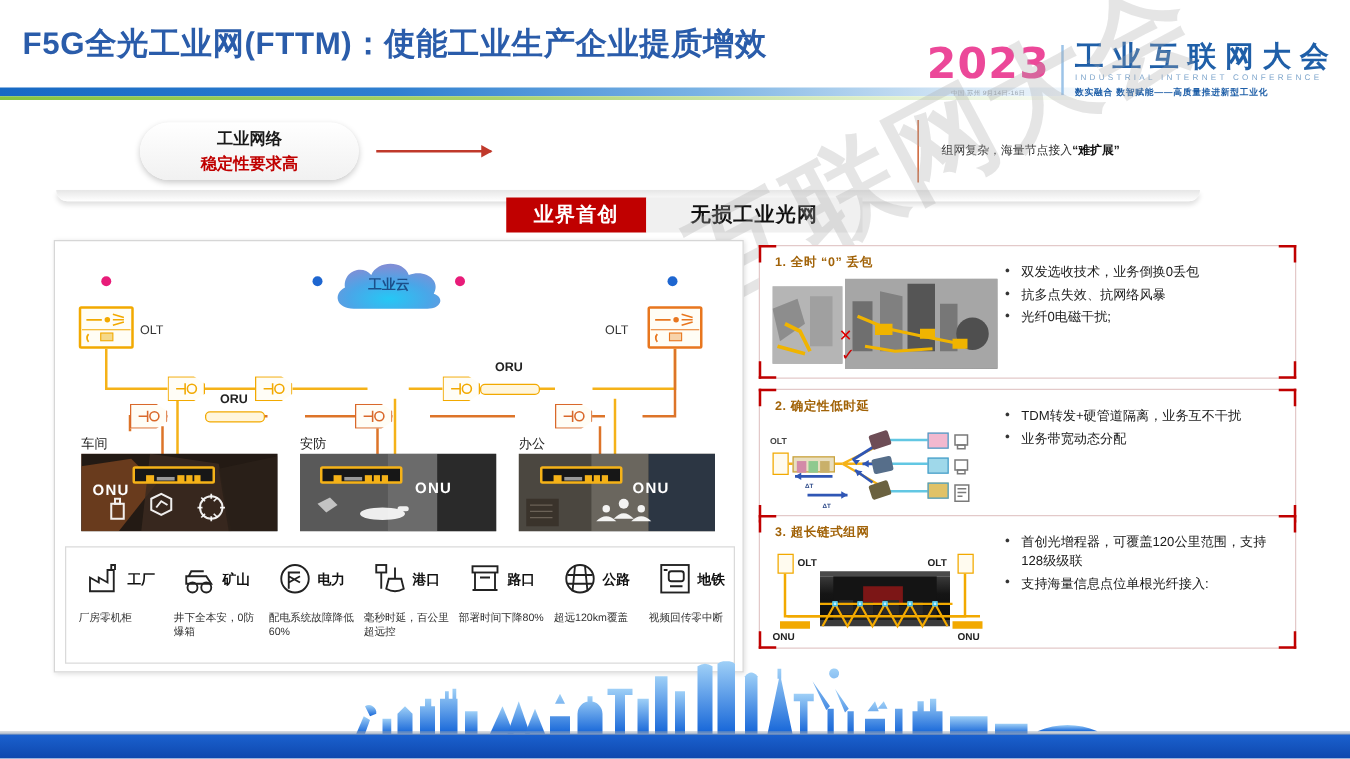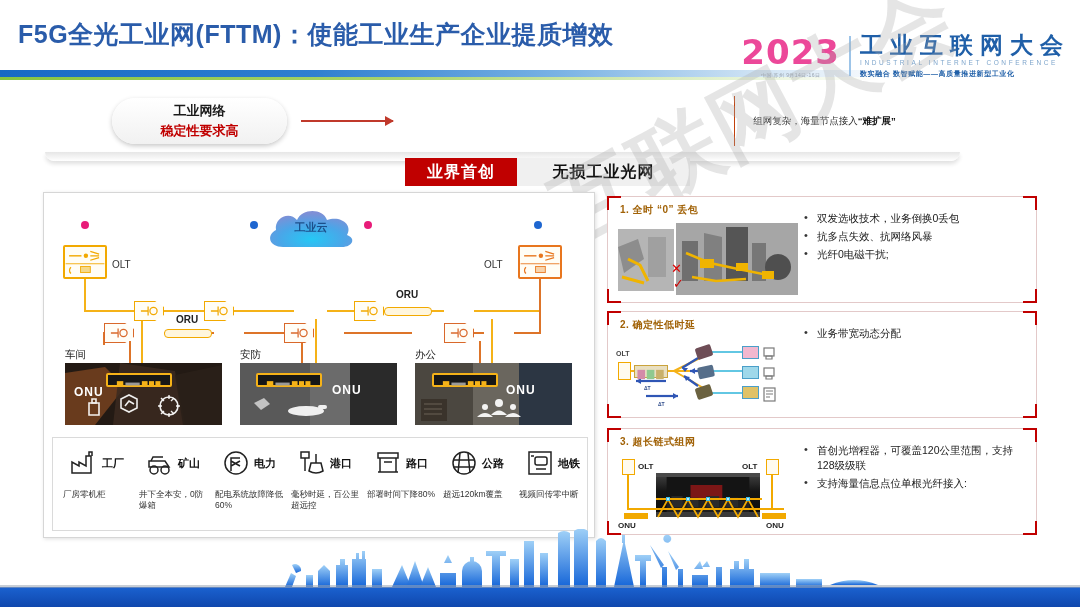--- a/index.html
+++ b/index.html
@@ -145,21 +145,21 @@
     padding-left:4px;
   }
 
   
   .feature {
     position:absolute; left:607px; width:430px; height:107px;
     border:1px solid #e3c9c9; background:#fff;
   }
   #feat0 { top:196px; }
   #feat1 { top:311px; }
-  #feat2 { top:428px; }
+  #feat2 { top:412px; }
   .corner { position:absolute; width:14px; height:14px; border:2px solid #c00000; }
   .c-tl { left:-1px; top:-1px; border-right:none; border-bottom:none; }
   .c-tr { right:-1px; top:-1px; border-left:none; border-bottom:none; }
   .c-bl { left:-1px; bottom:-1px; border-right:none; border-top:none; }
   .c-br { right:-1px; bottom:-1px; border-left:none; border-top:none; }
   .feat-title {
     position:absolute; left:12px; top:6px; font-size:10px;
     font-weight:bold; color:#a16207; letter-spacing:0.5px;
   }
   .feat-bullets { position:absolute; left:196px; top:14px; width:226px; }
@@ -650,20 +650,21 @@
         <rect x="4" y="6" width="10" height="8"></rect>
           <path d="M6 14 h6 v3 h-6 z"></path>
         <rect x="4" y="26" width="10" height="8"></rect>
           <path d="M6 34 h6 v3 h-6 z"></path>
         <rect x="4" y="46" width="11" height="13"></rect>
           <path d="M6 49 h7 M6 52 h7 M6 55 h4"></path>
       </g>
     </svg>
   </div>
   <ul class="feat-bullets">
+    <li>TDM转发+硬管道隔离，业务互不干扰</li>
     <li>业务带宽动态分配</li>
   </ul>
 </div>
 
 <div class="feature" id="feat2">
   <span class="corner c-tl"></span>
   <span class="corner c-tr"></span>
   <span class="corner c-bl"></span>
   <span class="corner c-br"></span>
   <div class="feat-title">3. 超长链式组网</div>

